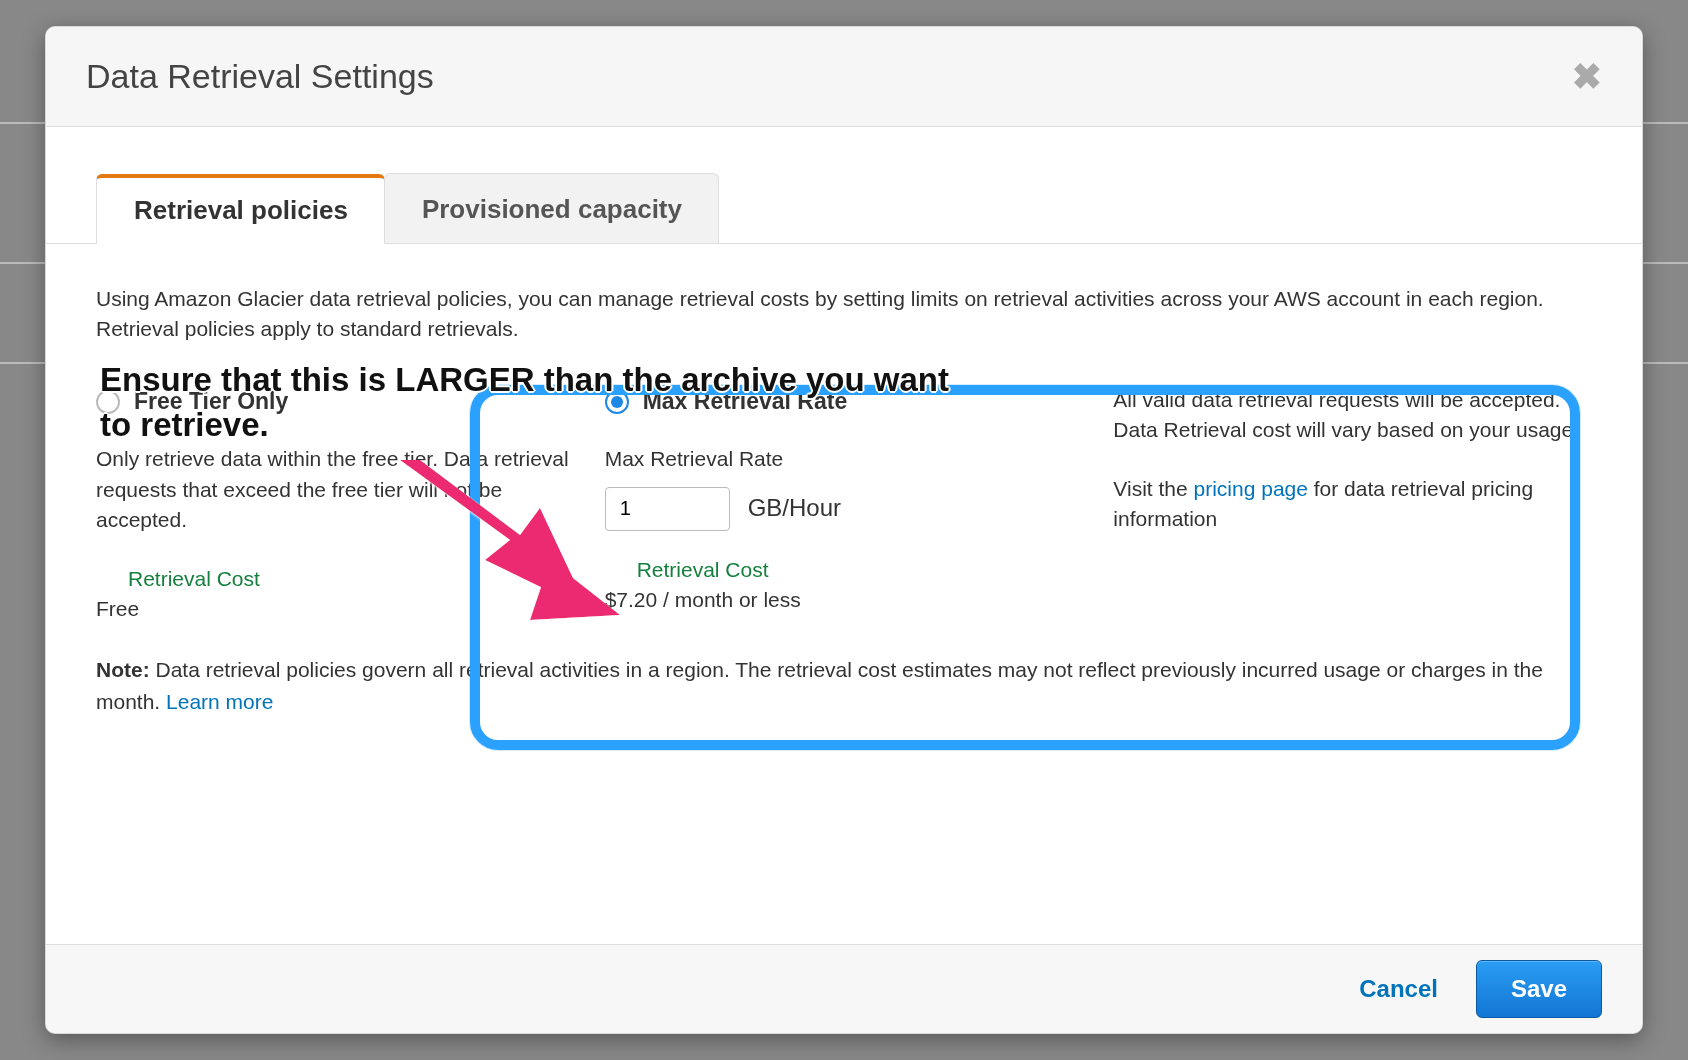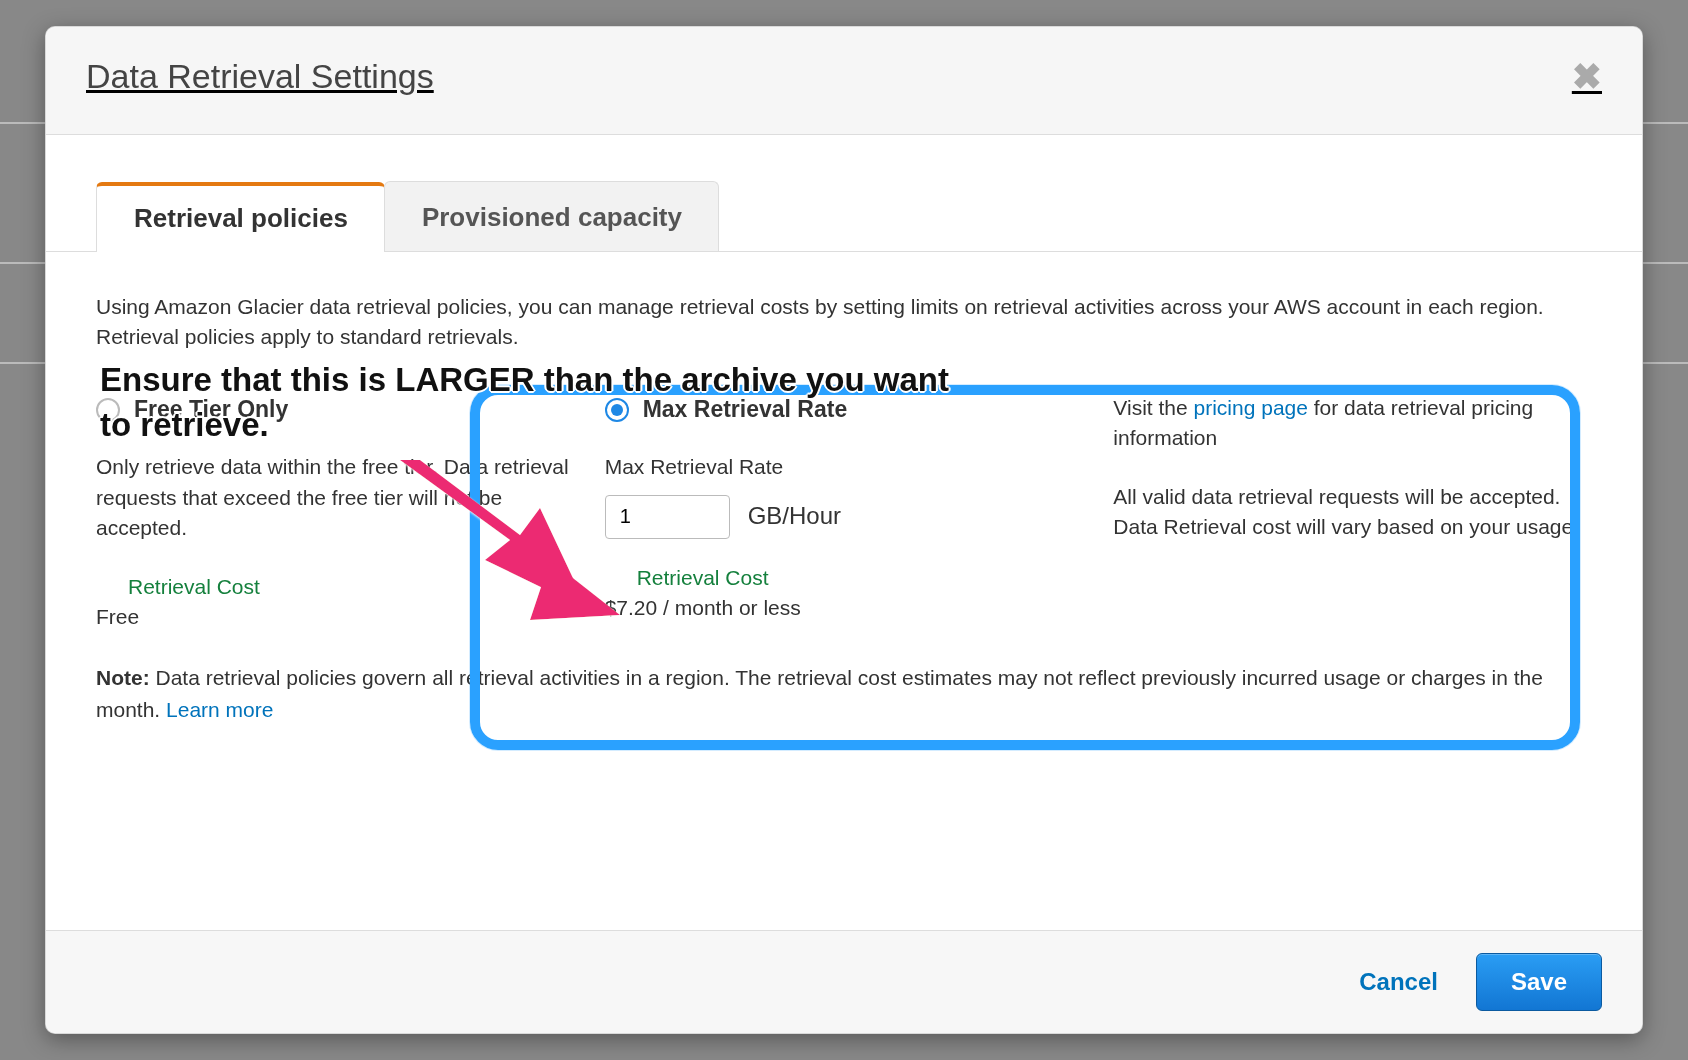--- a/index.html
+++ b/index.html
@@ -15,25 +15,25 @@
   .modal {
     position: absolute;
     left: 45px; right: 45px; top: 26px; bottom: 26px;
     background: #fff;
     border: 1px solid rgba(0,0,0,0.15);
     border-radius: 10px;
     box-shadow: 0 6px 22px rgba(0,0,0,0.35);
     display: flex; flex-direction: column;
   }
   .modal-header {
-    padding: 30px 40px 38px 40px;
+    padding: 30px 40px 30px 40px;
     border-bottom: 1px solid #ddd;
     background: #f6f6f6;
     border-radius: 10px 10px 0 0;
-    display:flex; align-items:center; justify-content:space-between;text-decoration:underline;
+    display:flex; align-items:center; justify-content:space-between;
   }
   .modal-title { font-size: 34px; font-weight: 400; color: #444; }
   .close-x { font-size: 36px; color:#aaa; font-weight:700; cursor:pointer; line-height:1; }
 
   .modal-body { flex:1; padding: 0; position:relative; overflow:hidden; }
 
   .tabs-strip { position:relative; margin: 46px 50px 0 50px; border-bottom: 1px solid #ddd; display:flex; }
   .tabs-strip::before { content:""; position:absolute; left:-50px; right:-50px; bottom:-1px; height:1px; background:#ddd; }
   .tab {
     position: relative;
@@ -81,21 +81,21 @@
   .unit-label { font-size:24px; color:#333; }
   .sub-label { font-size:21px; color:#333; margin-bottom: 12px; }
 
   .link { color:#0073bb; cursor:pointer; }
 
   .note-row { margin-top: 30px; font-size:21px; color:#333; line-height:1.5; }
   .note-row b { font-weight:700; }
 
   .modal-footer {
     border-top: 1px solid #ddd; background:#f7f7f7;
-    padding: 22px 40px; display:flex; justify-content:flex-end; align-items:center; gap:28px;
+    padding: 15px 40px; display:flex; justify-content:flex-end; align-items:center; gap:28px;
     border-radius: 0 0 10px 10px;
   }
   .btn-cancel { font-size:24px; font-weight:700; color:#0073bb; cursor:pointer; padding:12px 10px; }
   .btn-save {
     font-size:24px; font-weight:700; color:#fff;
     background: linear-gradient(#2a9df4, #1276d3);
     border:1px solid #0b5aa0; border-radius:6px;
     padding: 14px 34px; cursor:pointer;
     box-shadow: inset 0 1px 0 rgba(255,255,255,0.25);
   }
@@ -166,24 +166,24 @@
           <div class="sub-label">Max Retrieval Rate</div>
           <div class="rate-field-row">
             <input class="rate-input" value="1" style="">
             <span class="unit-label">GB/Hour</span>
           </div>
           <div class="cost-label">Retrieval Cost</div>
           <div class="cost-value">$7.20 / month or less</div>
         </div>
 
         <div class="option-col">
+          <div class="option-desc">All valid data retrieval requests will be accepted. Data Retrieval cost will vary based on your usage.</div>
           <div class="option-desc">
             <span>Visit the </span><span class="link">pricing page</span><span> for data retrieval pricing information</span>
           </div>
-          <div class="option-desc">All valid data retrieval requests will be accepted. Data Retrieval cost will vary based on your usage.</div>
         </div>
 
       </div>
 
       <div class="note-row">
         <b>Note: </b><span>Data retrieval policies govern all retrieval activities in a region. The retrieval cost estimates may not reflect previously incurred usage or charges in the month. </span><span class="link">Learn more</span>
       </div>
     </div>
   </div>
 

